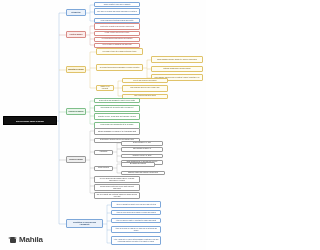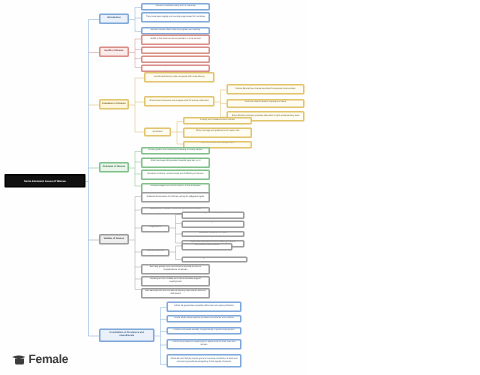--- a/index.html
+++ b/index.html
@@ -275,16 +275,16 @@
   </div>
   <div class="node leaf c-blue2" style="left:111px; top:236px; width:50px; height:9px;">
     <span>Article 42 and 51A(e) require just and humane conditions of work and renouncing practices derogatory to the dignity of women</span>
   </div>
 
   <div id="logo">
     <span class="cap">
       <span class="top"></span>
       <span class="body"></span>
     </span>
-    <span class="txt">Female</span>
+    <span class="txt">Mahila</span>
   </div>
 
 </div>
 
 </body></html>

